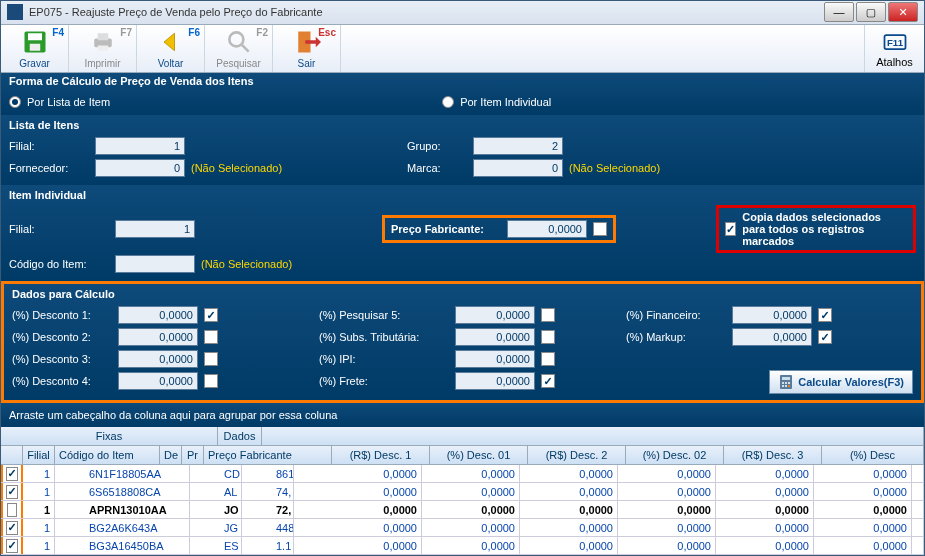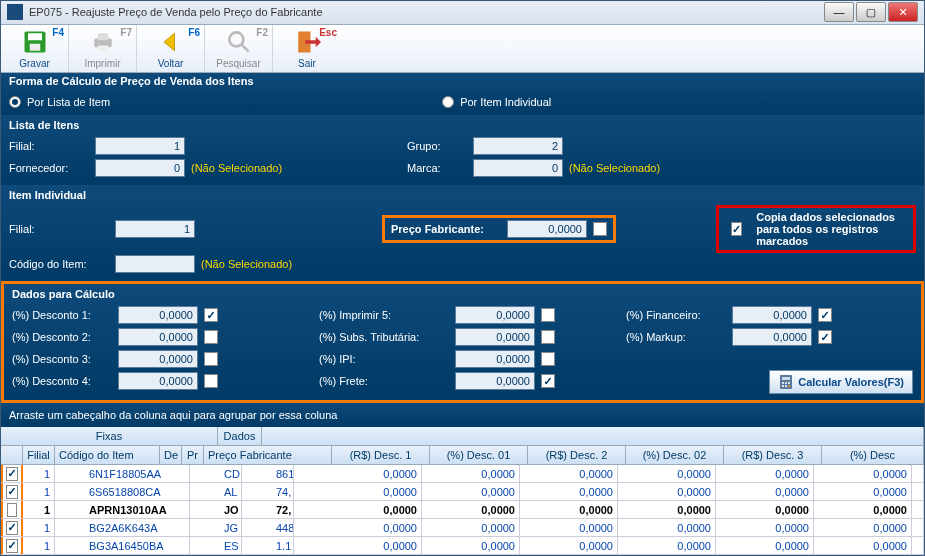--- a/index.html
+++ b/index.html
@@ -112,20 +112,27 @@
       <span class="lbl">Pesquisar</span>
     </div>
     <div class="tbitem">
       <span class="key" style="color:#c33">Esc</span>
       <svg class="tbicon" viewBox="0 0 32 32">
           <rect x="6" y="4" width="14" height="24" fill="#e08030"></rect>
           <path d="M14 14 L26 14 L26 10 L32 16 L26 22 L26 18 L14 18 Z" fill="#c33"></path>
         </svg>
       <span class="lbl">Sair</span>
     </div>
+    <div class="tb-right">
+      <svg class="tbicon" viewBox="0 0 32 32">
+          <rect x="4" y="8" width="24" height="16" rx="2" fill="none" stroke="#0a4a8a" stroke-width="2"></rect>
+          <text x="16" y="20" text-anchor="middle" font-size="10" fill="#0a4a8a" font-weight="bold">F11</text>
+        </svg>
+      <span class="lbl">Atalhos</span>
+    </div>
   </div>
 
   <div class="panel" style="padding-top:2px; padding-bottom:2px;">
     <div class="legend">Forma de Cálculo de Preço de Venda dos Itens</div>
     <div class="row">
       <span class="radio on"></span>
       <span class="lbl-w">Por Lista de Item</span>
       <span style="width:320px"></span>
       <span class="radio"></span>
       <span class="lbl-w">Por Item Individual</span>
@@ -157,21 +164,21 @@
     <div class="row">
       <span class="lbl-w" style="width:100px">Filial:</span>
       <input class="input" style="width: 80px;" value="1">
       <span style="width:175px"></span>
       <span class="hl-orange" style="display:inline-flex;align-items:center;padding:2px 6px;gap:6px;">
         <span class="lbl-w" style="width:110px;font-weight:bold">Preço Fabricante:</span>
         <input class="input" style="width: 80px;" value="0,0000">
         <span class="chk"></span>
       </span>
       <span style="flex:1"></span>
-      <span class="hl-red" style="display:inline-flex;align-items:center;padding:3px 12px;gap:14px;max-width:200px;">
+      <span class="hl-red" style="display:inline-flex;align-items:center;padding:3px 6px;gap:6px;max-width:200px;">
         <span class="chk on"></span>
         <span class="lbl-w" style="font-weight:bold;line-height:12px">Copia dados selecionados para todos os registros marcados</span>
       </span>
     </div>
     <div class="row">
       <span class="lbl-w" style="width:100px">Código do Item:</span>
       <input class="input" style="width: 80px; text-align: left;">
       <span class="link">(Não Selecionado)</span>
     </div>
   </div>
@@ -196,21 +203,21 @@
             <span class="chk"></span>
           </div>
         <div class="row">
             <span class="lbl-w" style="width:100px">(%) Desconto 4:</span>
             <input class="input" style="width: 80px;" value="0,0000">
             <span class="chk"></span>
           </div>
       </div>
       <div style="flex:1">
         <div class="row">
-            <span class="lbl-w" style="width:130px">(%) Imprimir 5:</span>
+            <span class="lbl-w" style="width:130px">(%) Pesquisar 5:</span>
             <input class="input" style="width: 80px;" value="0,0000">
             <span class="chk"></span>
           </div>
         <div class="row">
             <span class="lbl-w" style="width:130px">(%) Subs. Tributária:</span>
             <input class="input" style="width: 80px;" value="0,0000">
             <span class="chk"></span>
           </div>
         <div class="row">
             <span class="lbl-w" style="width:130px">(%) IPI:</span>

